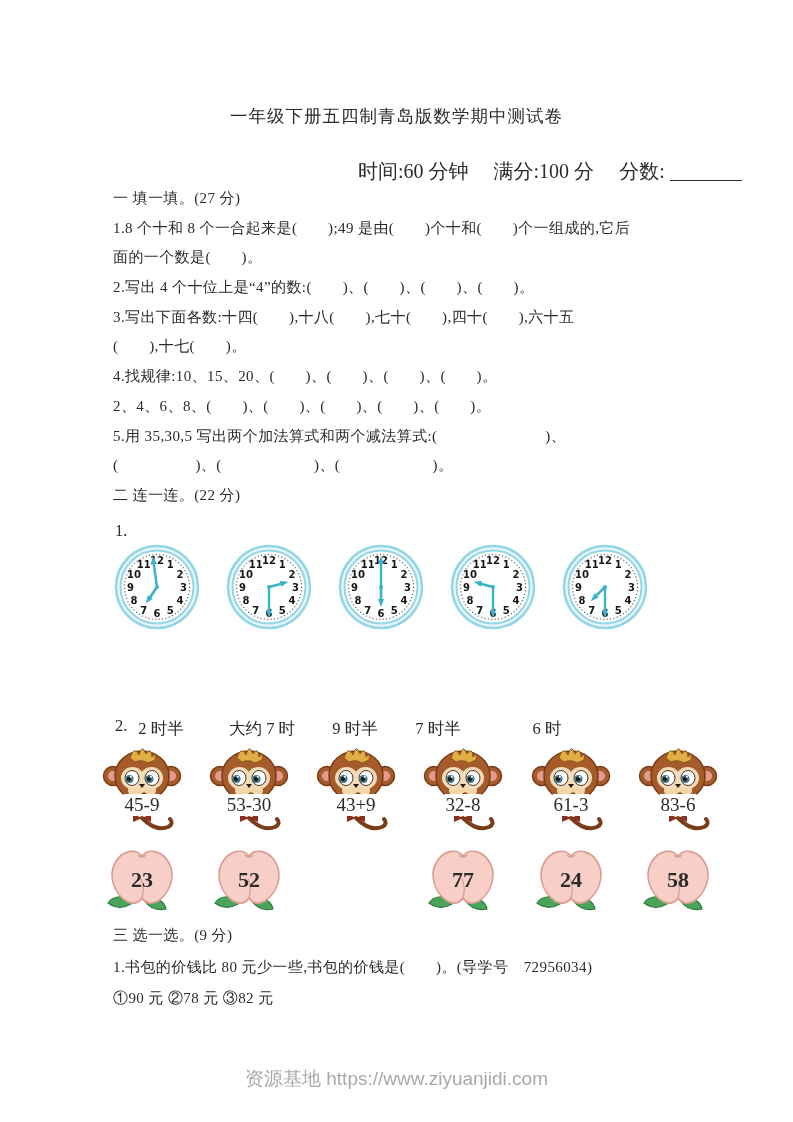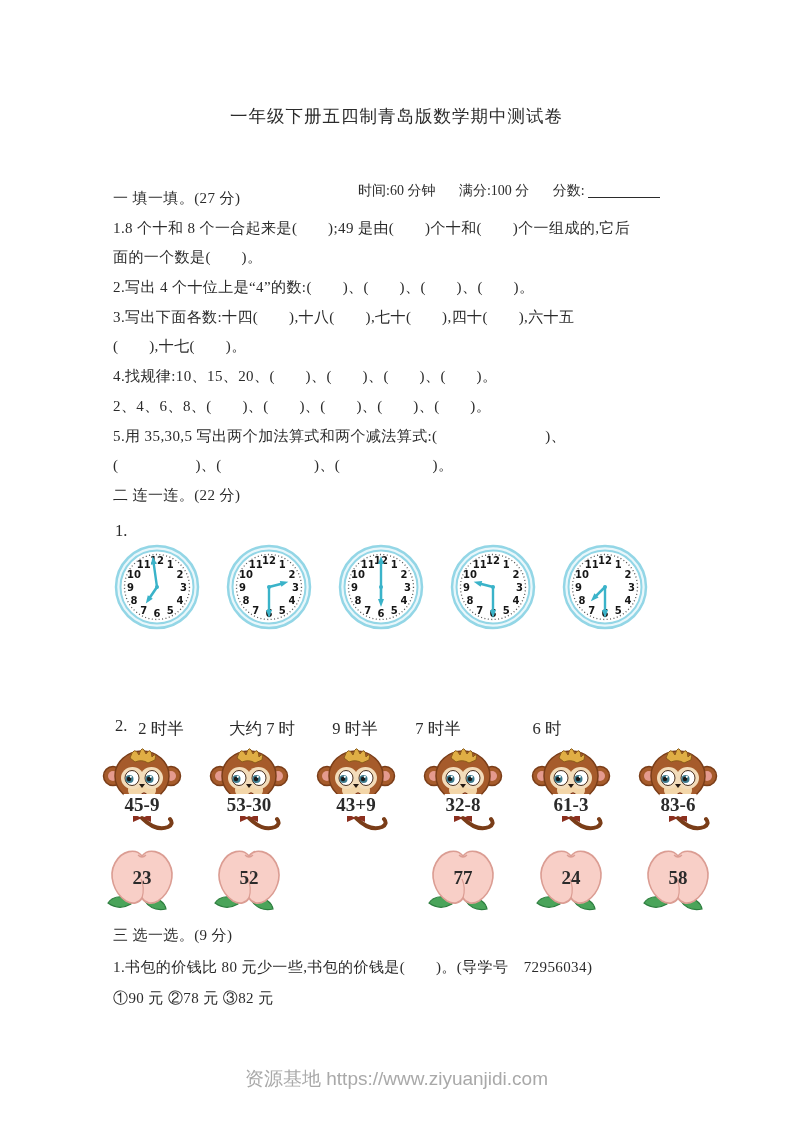--- a/index.html
+++ b/index.html
@@ -1,40 +1,40 @@
 <!DOCTYPE html>
 <html><head>
 <meta charset="utf-8">
 <style>
   html,body{margin:0;padding:0;background:#ffffff;}
   .page{position:relative;width:793px;height:1122px;background:#ffffff;overflow:hidden;
         font-family:"Liberation Serif","DejaVu Serif",serif;color:#2b2b2b;}
   .title{position:absolute;top:104px;left:0;width:100%;text-align:center;
          font-size:17.5px;letter-spacing:1px;}
-  .info-line{position:absolute;top:158px;left:358px;font-size:14px;white-space:nowrap;margin-top:23px;}
+  .info-line{position:absolute;top:158px;left:358px;font-size:20px;white-space:nowrap;}
   .info-line span.gap{margin-right:20px;}
   .score-blank{display:inline-block;width:72px;border-bottom:1.6px solid #2b2b2b;
                height:16px;vertical-align:-3px;}
   .qblock{position:absolute;left:113px;width:600px;font-size:15px;letter-spacing:0.4px;}
   .qblock .line{height:29.7px;line-height:29.7px;white-space:nowrap;}
   #section-three .line{height:31.5px;line-height:31.5px;}
   .part-label{position:absolute;left:115px;font-size:16.5px;}
   .row{position:absolute;left:0;top:0;width:793px;}
   .clock{position:absolute;top:0;width:86px;height:86px;}
   .time-label{position:absolute;top:0;transform:translateX(-50%);
               font-size:16.5px;white-space:nowrap;}
   .monkey{position:absolute;top:0;width:80px;height:92px;}
   .monkey svg{position:absolute;left:0;top:0;}
   .expr{position:absolute;top:52px;left:50%;transform:translateX(-50%);
         background:#ffffff;padding:0 1px;font-size:19px;white-space:nowrap;
-        font-family:"Liberation Serif","DejaVu Serif",serif;font-weight:bold;}
+        font-family:"Liberation Serif","DejaVu Serif",serif;}
   .peach{position:absolute;top:0;width:76px;height:66px;}
   .peach svg{position:absolute;left:0;top:0;}
   .peach-num{position:absolute;top:21px;left:0;width:100%;text-align:center;
-             font-size:19px;font-weight:600;}
+             font-size:22px;font-weight:600;}
   .footer{position:absolute;top:1066px;left:0;width:100%;text-align:center;
           font-size:19px;color:#a9a9a9;font-family:"Liberation Sans","DejaVu Sans",sans-serif;}
 </style>
 </head>
 <body>
 
 <div class="page">
 
   <div class="title">一年级下册五四制青岛版数学期中测试卷</div>
 

